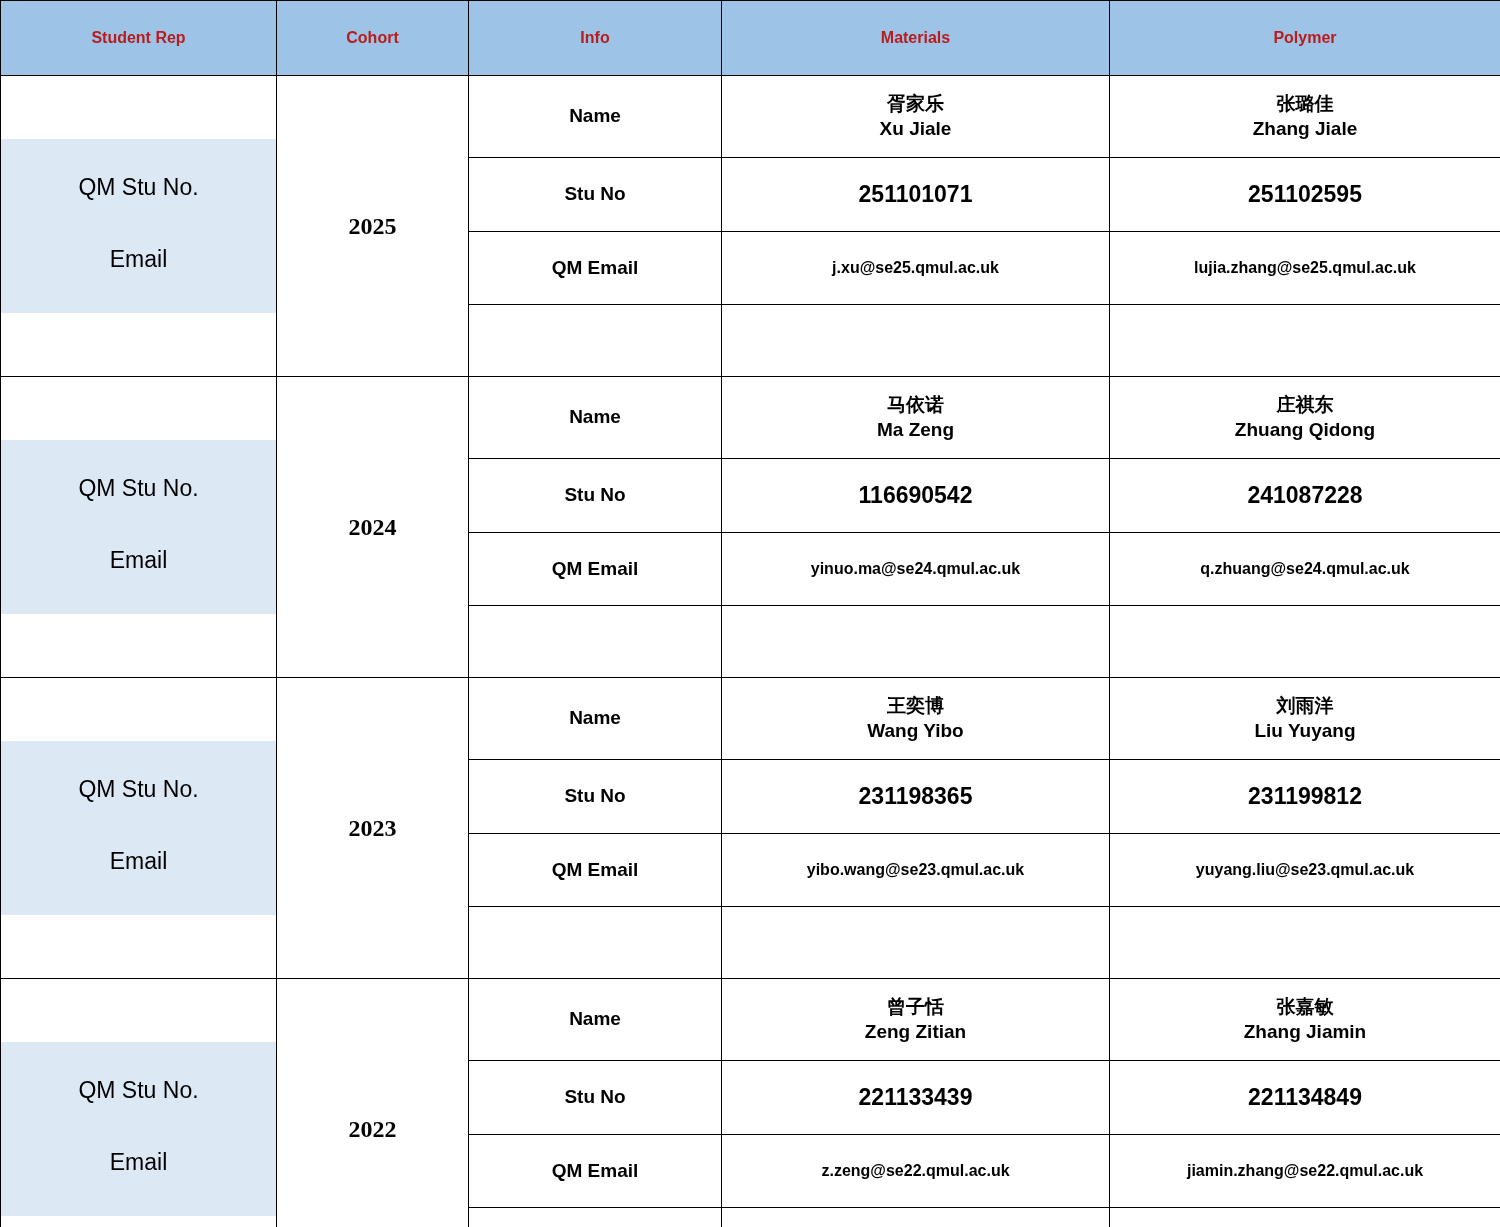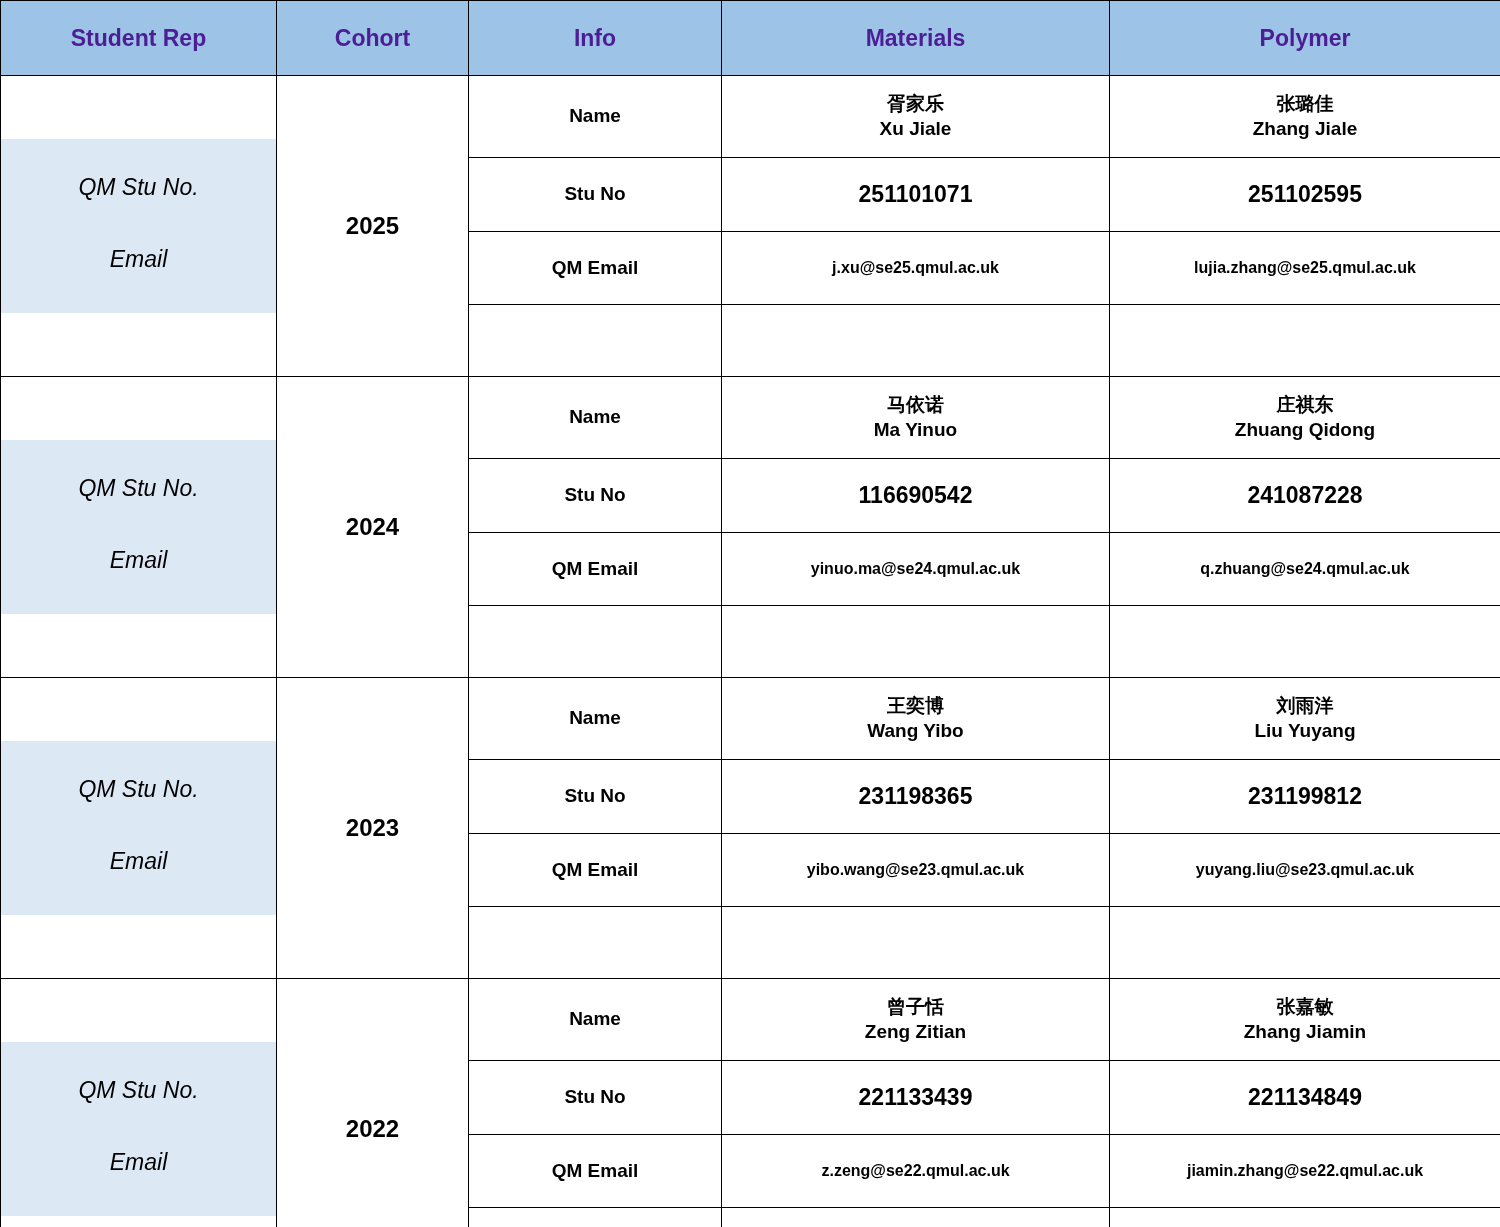--- a/index.html
+++ b/index.html
@@ -27,33 +27,32 @@
 
   th, td {
     border: 1px solid #000000;
     padding: 0;
     vertical-align: middle;
     text-align: center;
   }
 
   thead th {
     background: #9dc3e6;
-    font-size: 23px;
+    font-size: 16px;
     font-weight: bold;
     height: 74px;
-    color: #4c1d95;
+    color: #b91c1c;
   }
 
   td.rep-cell {
     font-size: 22px;
     font-weight: normal;
     line-height: 1.9;
     background: #ffffff;
     padding: 0;
-    font-style: italic;
   }
   td.rep-cell .rep-inner {
     display: flex;
     flex-direction: column;
     justify-content: center;
     height: 100%;
   }
   td.rep-cell .blank-line {
     height: 63px;
   }
@@ -63,20 +62,21 @@
   }
   td.rep-cell .shaded-block .line {
     height: 72px;
     line-height: 72px;
     font-size: 23px;
   }
 
   td.cohort-cell {
     font-size: 24px;
     font-weight: bold;
+    font-family: Liberation Serif, serif;
   }
 
   td.info-cell {
     font-size: 19px;
     font-weight: bold;
     height: 72px;
   }
   td.info-blank { height: 70px; }
 
   td.data-cell {
@@ -169,21 +169,21 @@
             <div class="line">QM Stu No.</div>
             <div class="line">Email</div>
           </div>
           <div class="blank-line"></div>
         </div>
       </td>
       <td class="cohort-cell" rowspan="4">2024</td>
       <td class="info-cell">Name</td>
       <td class="data-cell name-cell">
         <span class="cn">马依诺</span>
-        <span class="en">Ma Yinuo</span>
+        <span class="en">Ma Zeng</span>
       </td>
       <td class="data-cell name-cell">
         <span class="cn">庄祺东</span>
         <span class="en">Zhuang Qidong</span>
       </td>
     </tr>
     <tr>
       <td class="info-cell">Stu No</td>
       <td class="data-cell">116690542</td>
       <td class="data-cell">241087228</td>

